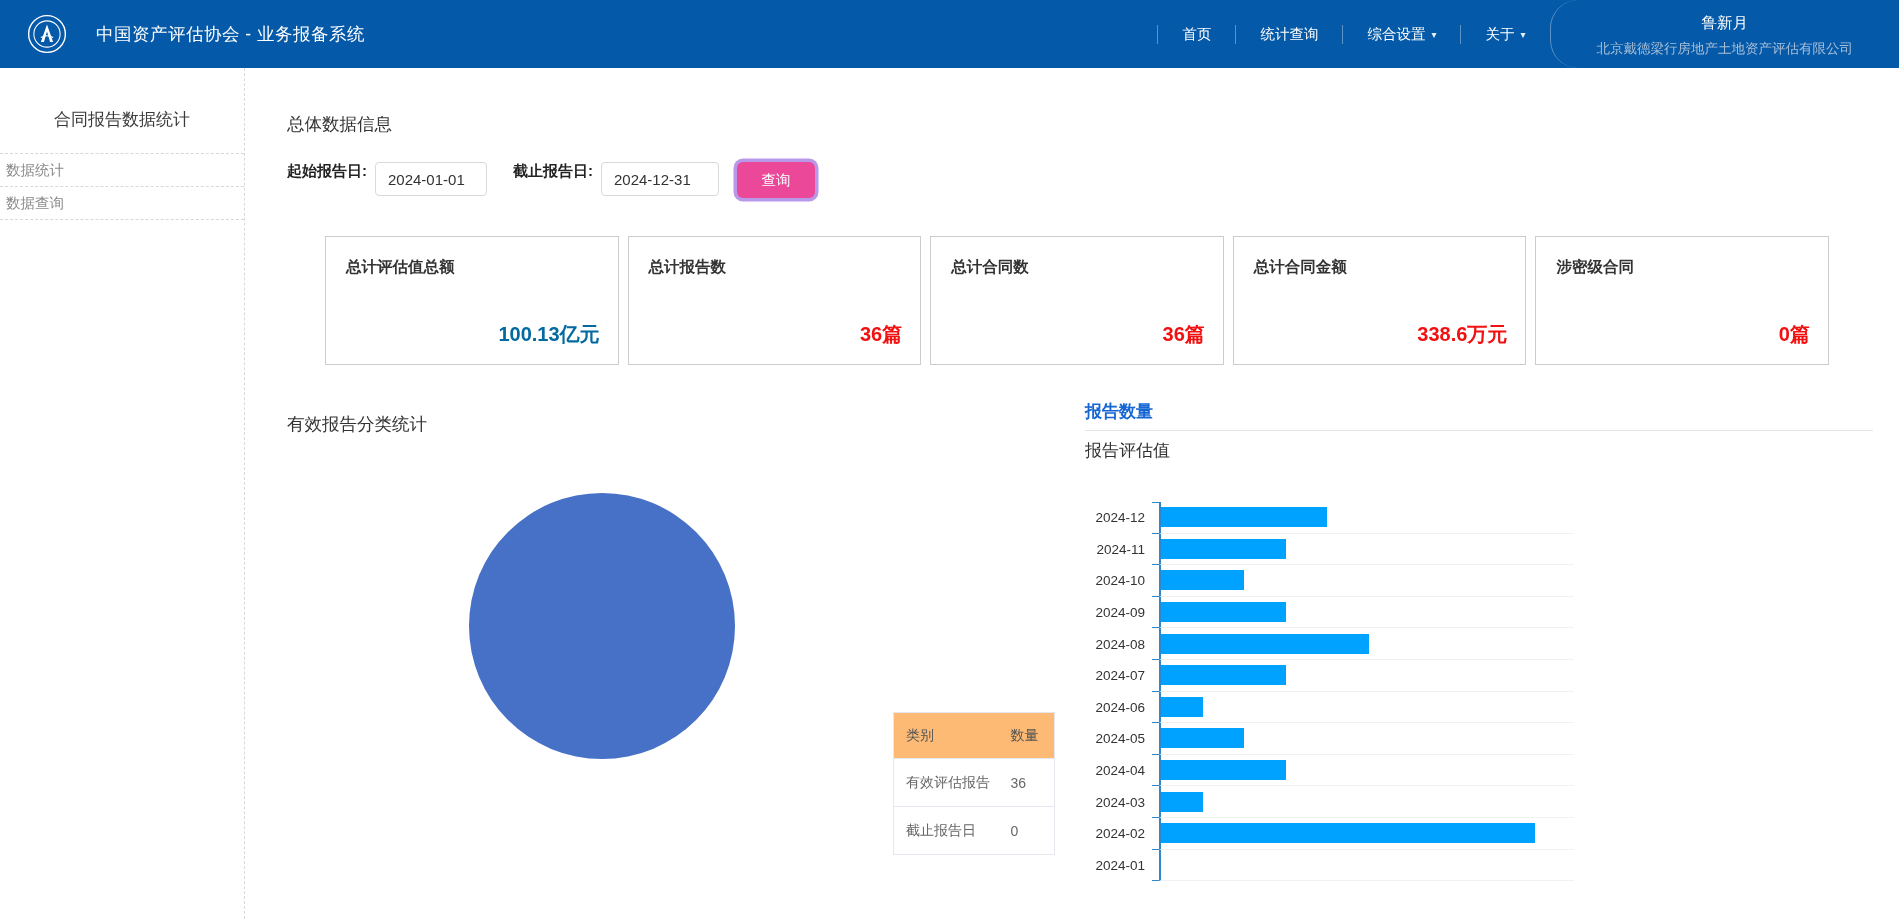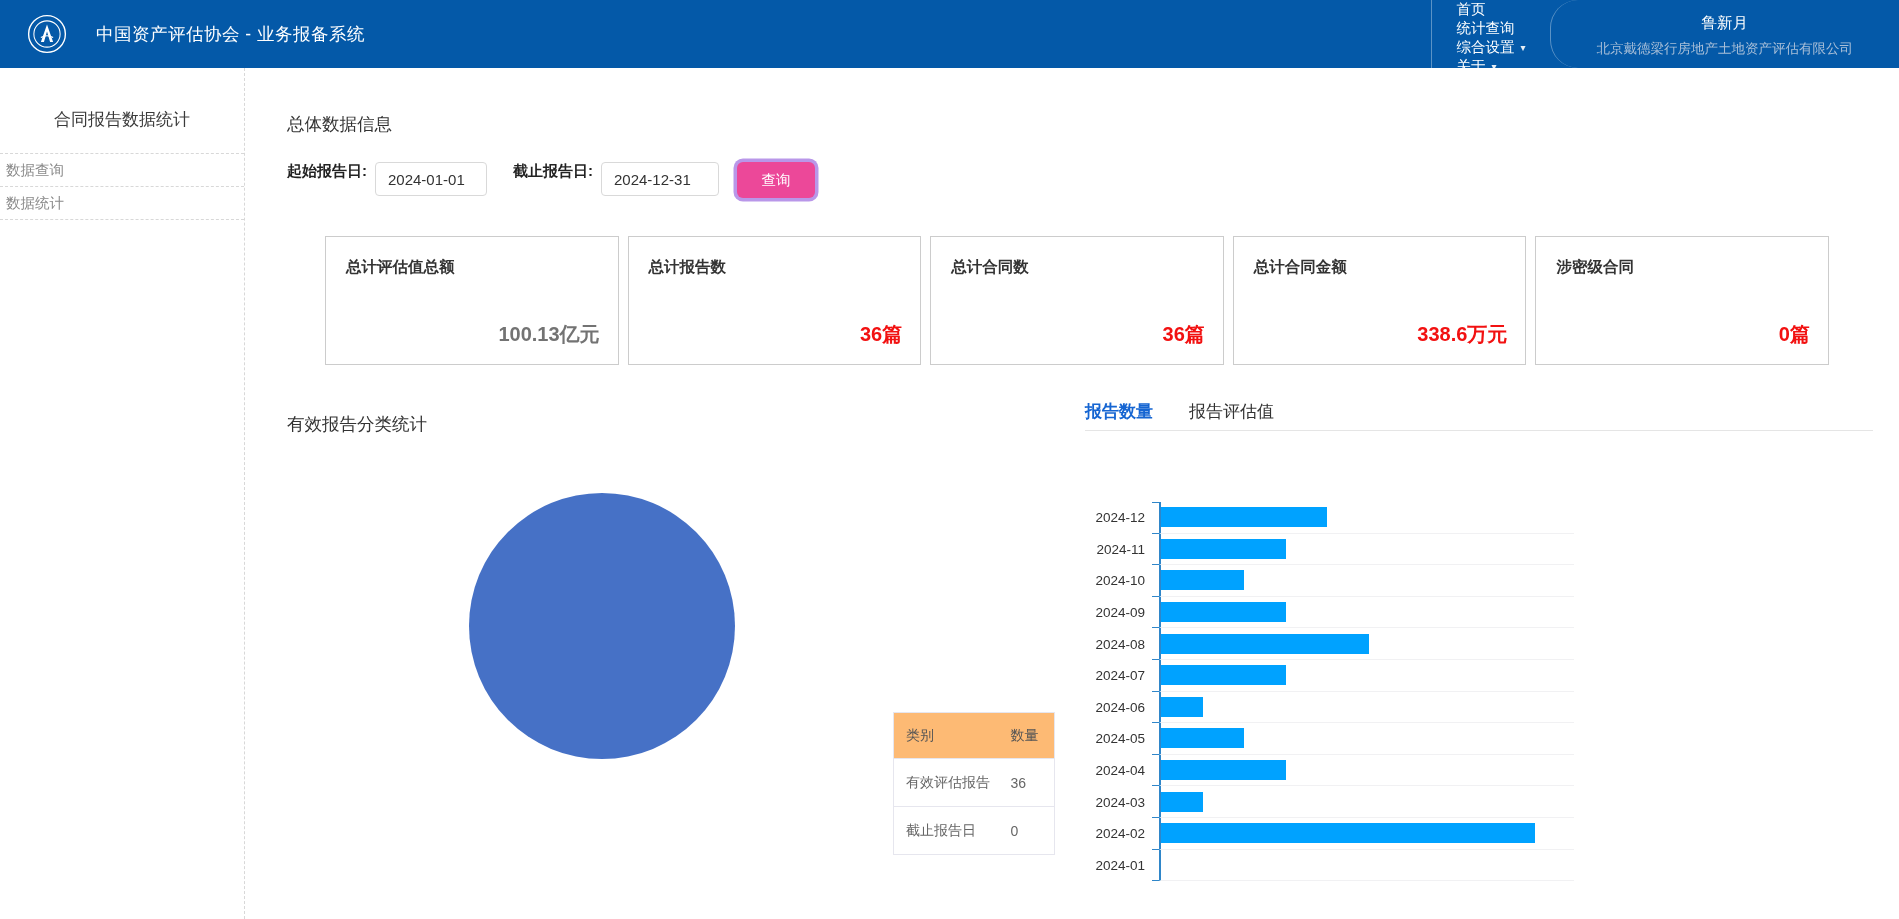--- a/index.html
+++ b/index.html
@@ -5,21 +5,21 @@
   * { margin:0; padding:0; box-sizing:border-box; }
   html,body { width:1899px; height:919px; background:#fff; overflow:hidden;
               font-family:"Liberation Sans","DejaVu Sans",sans-serif; }
 
   
   .navbar { position:absolute; left:0; top:0; width:100%; height:68px;
             display:flex; align-items:stretch; color:#fff; }
   .brand { display:flex; align-items:center; gap:28px; padding-left:26px; cursor:pointer;text-align:center; }
   .logo { width:42px; height:42px; flex:0 0 42px; }
   .brand-title { font-size:17.5px; letter-spacing:0.5px; }
-  .nav-menu { margin-left:auto; display:flex; align-items:flex-start;flex-direction:column; }
+  .nav-menu { margin-left:auto; display:flex; align-items:center; }
   .nav-item { display:flex; align-items:center; gap:6px; padding:0 24px;
               border-left:1px solid rgba(255,255,255,0.35); font-size:14.5px; cursor:pointer; }
   .caret { font-size:10px; opacity:0.9; }
   .user-block { border-left:1px solid rgba(255,255,255,0.35); padding:8px 46px 6px 46px;
                 display:flex; flex-direction:column; justify-content:center; align-items:center; gap:6px;border-radius:28px; }
   .user-name { font-size:15.5px; color:#fff; }
   .user-company { font-size:13.5px; color:#a9bfd8; }
 
   
   .sidebar { position:absolute; left:0; top:68px; width:245px; bottom:0;
@@ -57,21 +57,21 @@
   .pie { position:absolute; left:224px; top:425px; width:266px; height:266px; border-radius:50%; }
 
   .legend-table { position:absolute; left:648px; top:644px; width:162px;
                   border-collapse:collapse; font-size:14px; color:#666;
                   border:1px solid #e6e6ee; }
   .legend-table th { background:#fdba74; color:#555; font-weight:400; text-align:left;
                      height:46px; }
   .legend-table td { height:48px; border-top:1px solid #e6e6ee; }
   .legend-table th:first-child, .legend-table td:first-child { padding-left:12px; width:117px; }
 
-  .chart-tabs { position:absolute; left:840px; top:332px; display:flex; gap:36px; font-size:17px; }
+  .chart-tabs { position:absolute; left:840px; top:332px; display:flex; gap:16px; font-size:17px;flex-direction:column; }
   .chart-tab { color:#333; cursor:pointer; }
   .chart-tab.active { font-weight:700; }
   .tabs-underline { position:absolute; left:840px; top:362px; width:788px; height:1px; background:#e5e5e5; }
 
   .bar-chart { position:absolute; left:826px; top:434px; }
   .bar-row { display:flex; align-items:stretch; height:31.6px; }
   .bar-cat-label { width:88px; padding-right:14px; text-align:right; font-size:13.5px;
                    color:#333; display:flex; align-items:center; justify-content:flex-end; }
   .bar-track { width:415px; position:relative; border-left:2px solid #2f86c9;
                border-bottom:1px solid #f1f1f3; display:flex; align-items:center; }
@@ -112,42 +112,42 @@
     </div>
   <div class="user-block">
     <span class="user-name">鲁新月</span>
     <span class="user-company">北京戴德梁行房地产土地资产评估有限公司</span>
   </div>
 </div>
 
 <div class="sidebar">
   <div class="sidebar-title">合同报告数据统计</div>
   <div id="sidebar-items">
+      <div class="sidebar-item">数据统计</div>
       <div class="sidebar-item">数据查询</div>
-      <div class="sidebar-item">数据统计</div>
     </div>
 </div>
 
 <div class="main">
 
   <div class="section-title">总体数据信息</div>
 
   <div class="filter-row">
     <span class="filter-label">起始报告日:</span>
     <input class="date-input" value="2024-01-01" style="">
     <span class="gap"></span>
     <span class="filter-label">截止报告日:</span>
     <input class="date-input end" value="2024-12-31" style="">
     <button class="query-btn" style="background: #ec4899;">查询</button>
   </div>
 
   <div class="cards-row" id="cards-row">
       <div class="card">
         <div class="card-title">总计评估值总额</div>
-        <div class="card-value" style="color: #737373;">100.13亿元</div>
+        <div class="card-value" style="color: #0369a1;">100.13亿元</div>
       </div>
       <div class="card">
         <div class="card-title">总计报告数</div>
         <div class="card-value" style="color: rgb(242, 17, 17);">36篇</div>
       </div>
       <div class="card">
         <div class="card-title">总计合同数</div>
         <div class="card-value" style="color: rgb(242, 17, 17);">36篇</div>
       </div>
       <div class="card">

